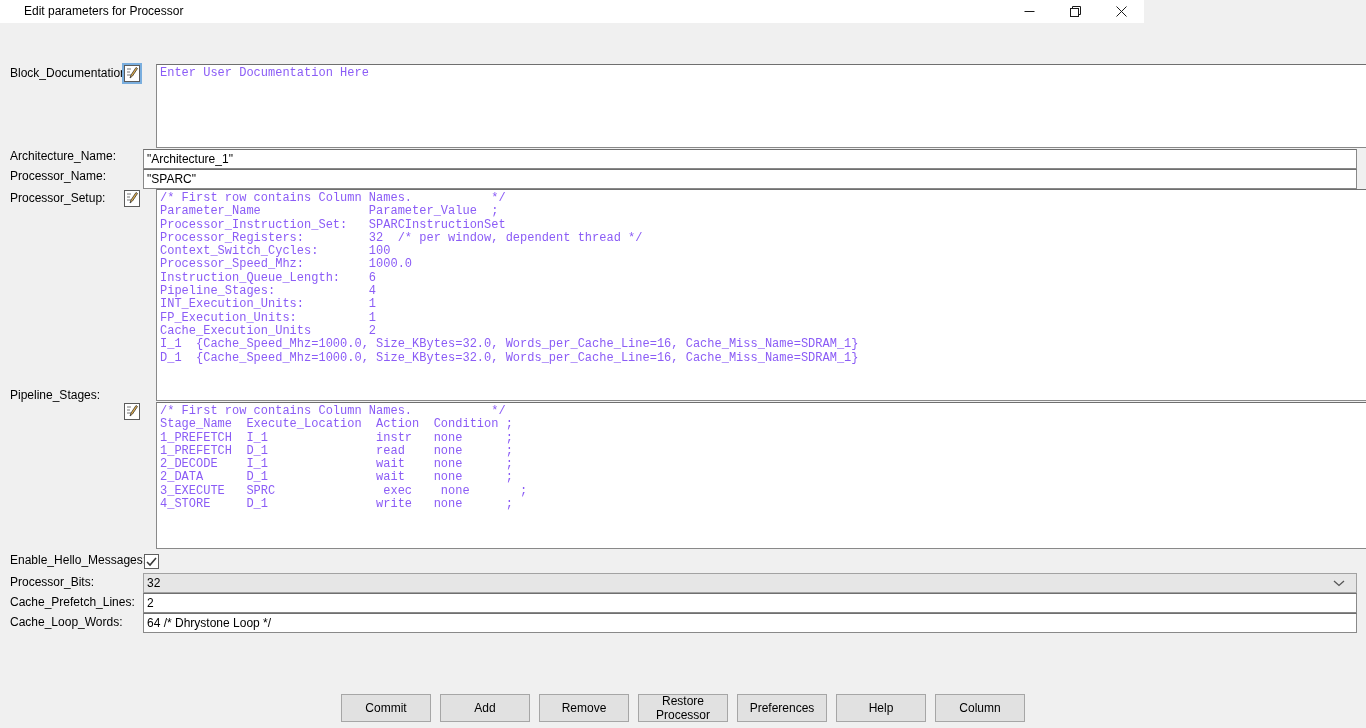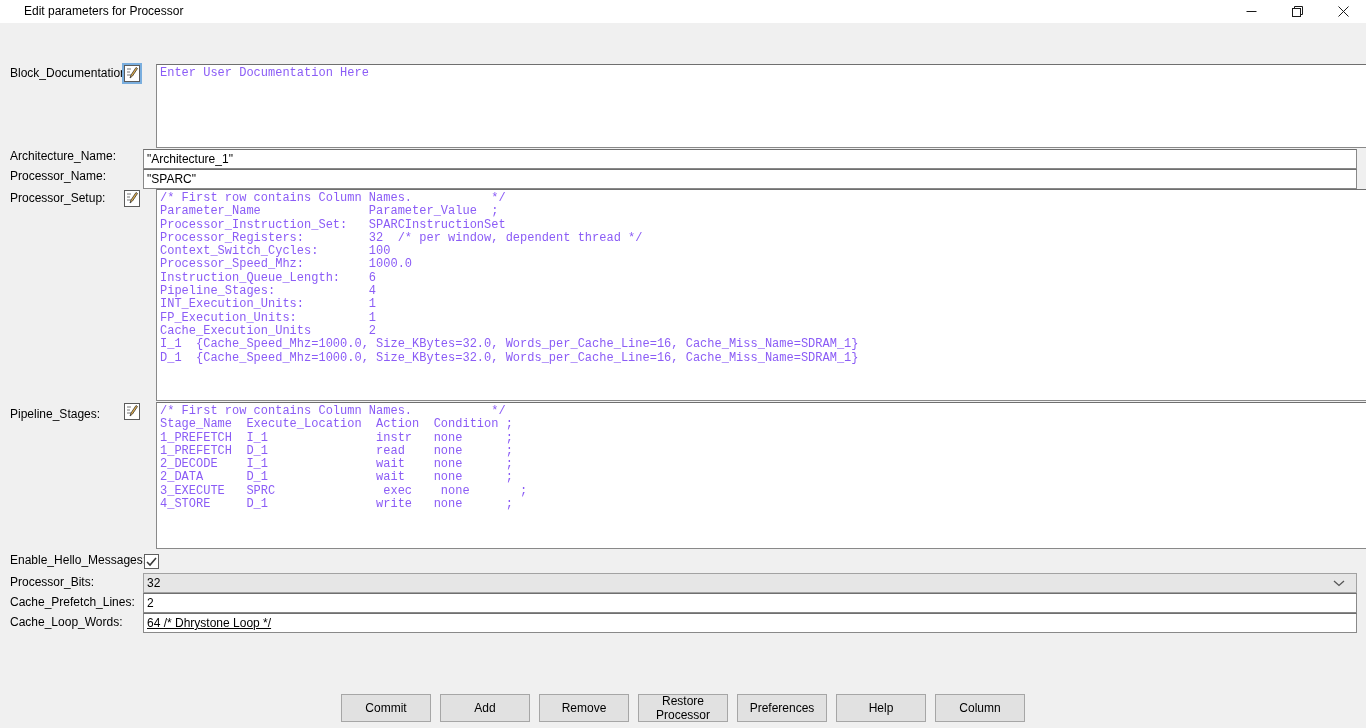--- a/index.html
+++ b/index.html
@@ -6,21 +6,21 @@
   html, body { width: 1366px; height: 728px; overflow: hidden; }
   body {
     font-family: "Liberation Sans", sans-serif;
     background: #f0f0f0;
     position: relative;
     color: #000;
   }
 
   
   .titlebar {
-    position: absolute; left: 0; top: 0; width: 1366px; height: 23px;
+    position: absolute; left: 0; top: 0; width: 1144px; height: 23px;
     background: #ffffff;
   }
   .titlebar .title {
     position: absolute; left: 24px; top: 0; line-height: 23px;
     font-size: 12px; color: #000;
   }
   .win-controls {
     position: absolute; right: 0; top: 0; height: 23px; display: flex;
   }
   .win-btn {
@@ -159,21 +159,21 @@
 Context_Switch_Cycles:       100
 Processor_Speed_Mhz:         1000.0
 Instruction_Queue_Length:    6
 Pipeline_Stages:             4
 INT_Execution_Units:         1
 FP_Execution_Units:          1
 Cache_Execution_Units        2
 I_1  {Cache_Speed_Mhz=1000.0, Size_KBytes=32.0, Words_per_Cache_Line=16, Cache_Miss_Name=SDRAM_1}
 D_1  {Cache_Speed_Mhz=1000.0, Size_KBytes=32.0, Words_per_Cache_Line=16, Cache_Miss_Name=SDRAM_1}</textarea>
 
-<span class="field-label" style="top:407px">Pipeline_Stages:</span>
+<span class="field-label" style="top:388px">Pipeline_Stages:</span>
 <button class="edit-icon-btn" style="top:403px">
   <span>
     <svg width="12" height="13" viewBox="0 0 12 13">
       <line x1="1" y1="3" x2="5" y2="3" stroke="#777" stroke-width="1"></line>
       <line x1="1" y1="6" x2="4" y2="6" stroke="#777" stroke-width="1"></line>
       <line x1="1" y1="9" x2="5" y2="9" stroke="#777" stroke-width="1"></line>
       <path d="M4 12 L5 9 L10 1.5 L11.5 2.5 L6.5 10 Z" fill="#e8b24a" stroke="#333" stroke-width="0.8"></path>
     </svg>
   </span>
 </button>
@@ -202,21 +202,21 @@
     <svg width="12" height="7" viewBox="0 0 12 7">
         <path d="M1 1 L6 5.5 L11 1" stroke="#555" stroke-width="1.3" fill="none"></path>
       </svg>
   </span>
 </div>
 
 <span class="field-label" style="top:595px">Cache_Prefetch_Lines:</span>
 <input class="line-input" style="top: 593px;" type="text" spellcheck="false" value="2">
 
 <span class="field-label" style="top:615px">Cache_Loop_Words:</span>
-<input class="line-input" style="top: 613px; text-decoration: underline;" type="text" spellcheck="false" value="64 /* Dhrystone Loop */">
+<input class="line-input" style="top: 613px;" type="text" spellcheck="false" value="64 /* Dhrystone Loop */">
 
 <div class="button-bar">
   <button class="dlg-btn">Commit</button>
   <button class="dlg-btn">Add</button>
   <button class="dlg-btn">Remove</button>
   <button class="dlg-btn">Restore Processor</button>
   <button class="dlg-btn">Preferences</button>
   <button class="dlg-btn">Help</button>
   <button class="dlg-btn">Column</button>
 </div>

